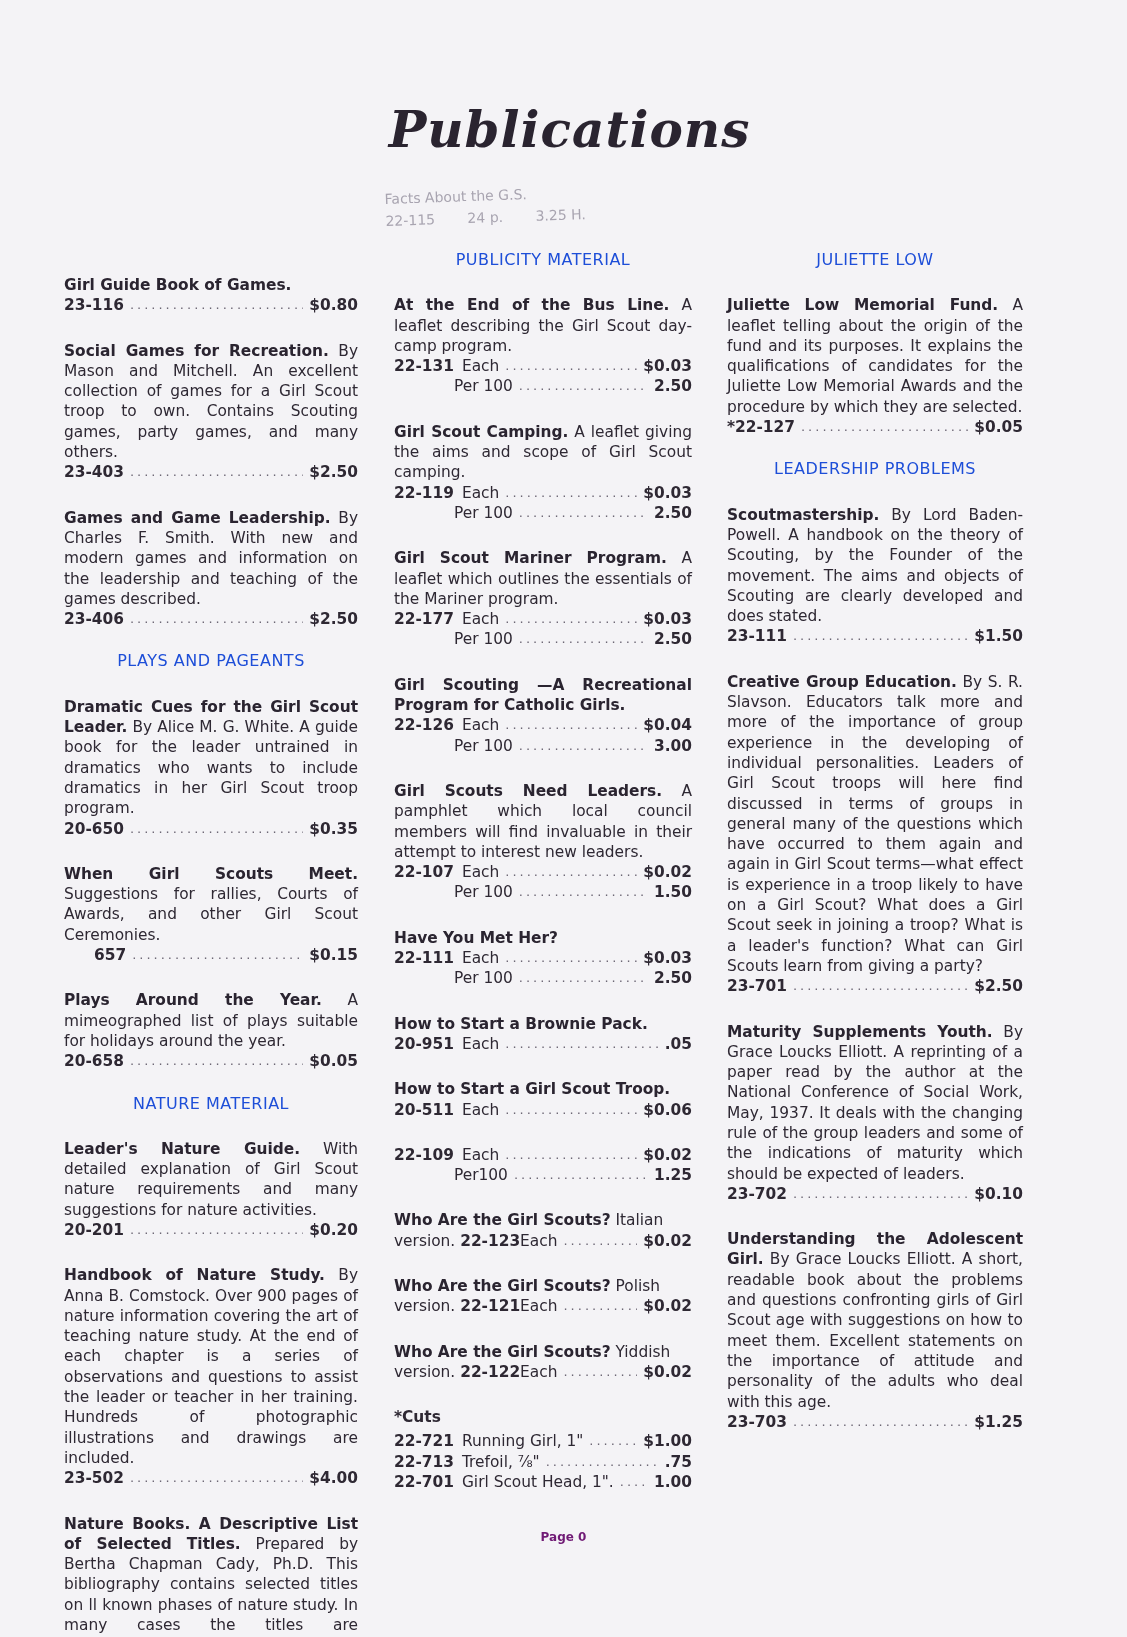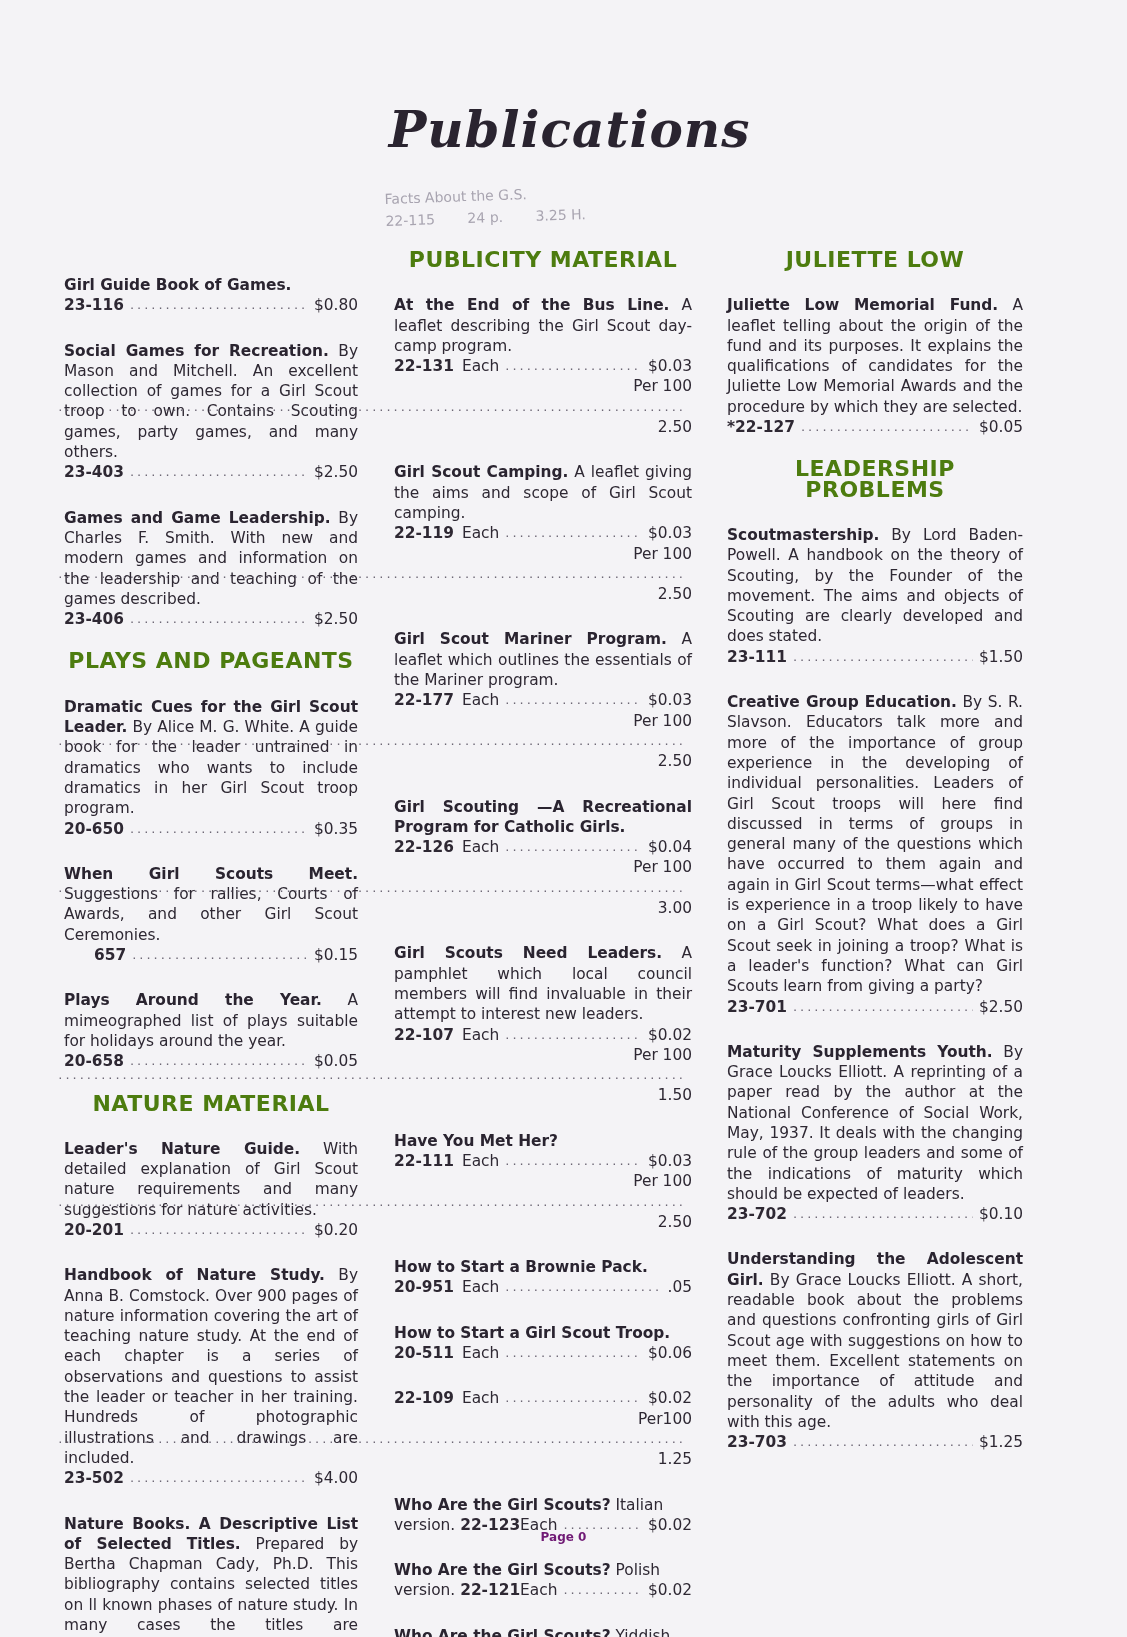--- a/index.html
+++ b/index.html
@@ -31,35 +31,35 @@
     position: absolute; top: 250px;
     font-size: 15.4px; line-height: 20.3px;
   }
   .col.c1 { left: 64px; width: 294px; }
   .col.c2 { left: 394px; width: 298px; }
   .col.c3 { left: 727px; width: 296px; }
   .entry { margin-bottom: 14px; margin-top: 25px; }
   .desc { text-align: justify; }
   .title { font-weight: bold; color: #2a2430; }
   .section-head {
-    text-align: center; font-size: 22px; font-weight: bold;
-    letter-spacing: 0.5px; color: #4d7c0f;
+    text-align: center; font-size: 16px; font-weight: normal;
+    letter-spacing: 0.5px; color: #1d4ed8;
     margin: 22px 0 12px 0;
   }
   .section-head.first { margin-top: 0; }
-  .price-line { display: flex; align-items: flex-end; white-space: nowrap; }
+  .price-line { display: flex; align-items: flex-start; white-space: nowrap; }
   .price-line .code { font-weight: bold; }
   .price-line .lbl { margin-left: 8px; }
   .price-line .dots {
     flex: 1; overflow: hidden; margin: 0 6px; color: #6d6775;
     letter-spacing: 3px; font-size: 13px;
   }
   .price-line .dots::before { content: "........................................................................................"; }
-  .price-line .price { font-weight: normal; }
-  .price-line.indent { padding-left: 60px; flex-direction: column; }
+  .price-line .price { font-weight: bold; }
+  .price-line.indent { padding-left: 60px; }
   .price-line.indent2 { padding-left: 30px; }
   .page-num {
     position: absolute; left: 0; right: 0; top: 1530px;
     text-align: center; font-size: 12px; font-weight: bold; color: #701a75;
   }
   .cuts-head { font-weight: bold; margin-bottom: 4px; }
 </style>
 </head>
 <body>
 

